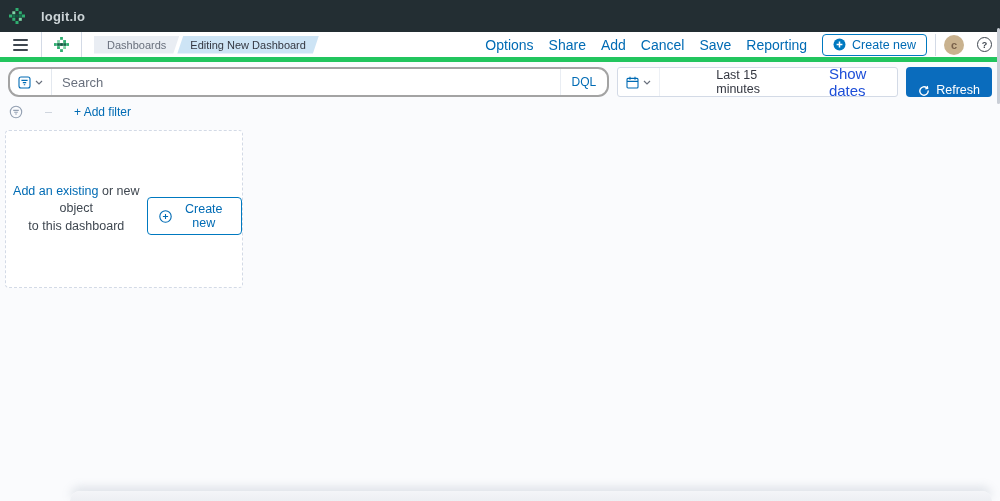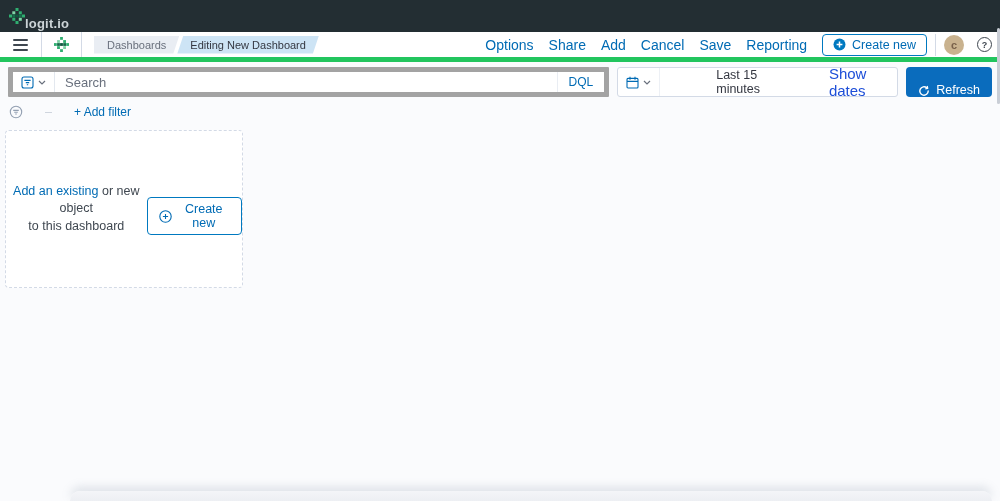--- a/index.html
+++ b/index.html
@@ -7,21 +7,21 @@
   body {
     font-family: "Liberation Sans", "DejaVu Sans", sans-serif;
     background:#fafbfd;
     position:relative;
     overflow:hidden;
     color:#343741;
   }
   
   .topbar {
     height:27px; background:#232e33;
-    display:flex; gap:0; padding:16px 9px;
+    display:flex; align-items:center; gap:16px; padding:16px 9px;
   }
   .logo-text { color:#ccd4d7; font-size:13px; font-weight:700; letter-spacing:.2px; }
   
   .toolbar {
     height:30px; background:#ffffff; border-bottom:5px solid #22c55e;
     display:flex; align-items:center; padding:0 8px;
   }
   .vdiv { width:1px; align-self:stretch; background:#d3dae6; margin:0 8px; }
   .menu-btn { display:flex; flex-direction:column; gap:3px; padding:0 5px; cursor:pointer; }
   .menu-btn span { display:block; width:15px; height:2px; background:#3f4750; border-radius:1px; }
@@ -50,21 +50,21 @@
   }
   .help-circle {
     width:15px; height:15px; border:1.3px solid #3f4750; border-radius:50%;
     color:#3f4750; font-size:9px; font-weight:700;
     display:flex; align-items:center; justify-content:center;
     margin-left:13px; cursor:pointer;
   }
   
   .querybar { display:flex; align-items:center; gap:8px; padding:5px 8px 6px; }
   .searchbox {
-    flex:1; height:30px; background:#fff; border:5px solid #a3a3a3; border-radius:1px;
+    flex:1; height:30px; background:#fff; border:2px solid #a3a3a3; border-radius:11px;
     display:flex; align-items:center; overflow:hidden;
   }
   .savedq-btn {
     display:flex; align-items:center; gap:4px; padding:0 8px; height:100%;
     border-right:1px solid #e3e8ef; cursor:pointer;
   }
   .search-input {
     flex:1; border:none; outline:none; font-size:13px; height:100%;
     padding:0 10px; color:#343741; background:transparent;
     font-family:"Liberation Sans","DejaVu Sans",sans-serif;

